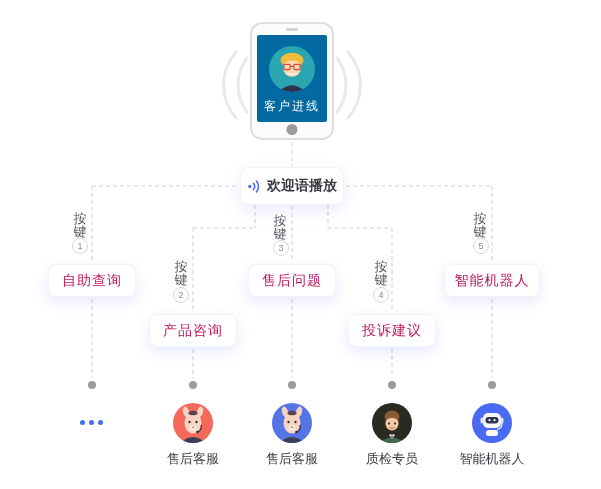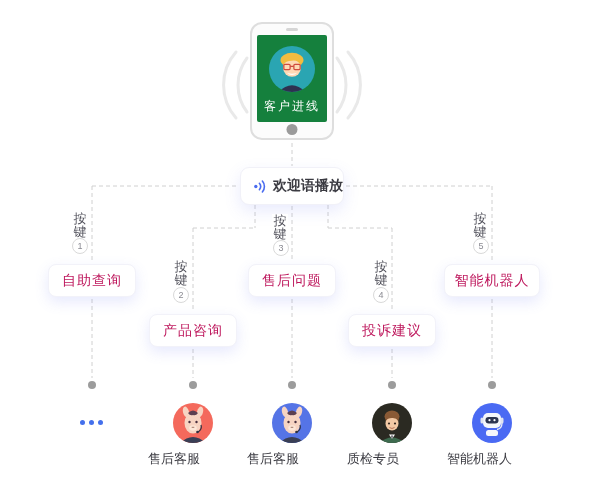--- a/index.html
+++ b/index.html
@@ -8,33 +8,33 @@
     font-family:"Liberation Sans",sans-serif;color:#3b3b42;
   }
   .wires{position:absolute;left:0;top:0;z-index:0;}
 
   
   .phone{position:absolute;left:250px;top:22px;width:84px;height:118px;z-index:2;
     background:#fcfcfc;border:2px solid #dedede;border-radius:12px;box-sizing:border-box;}
   .phone-speaker{position:absolute;left:50%;top:4px;transform:translateX(-50%);
     width:12px;height:3px;border-radius:2px;background:#d6d6d6;}
   .phone-screen{position:absolute;left:5px;top:11px;width:70px;height:87px;
-    background:#15803d;border-radius:2px;}
+    background:#0369a1;border-radius:2px;}
   .cust-avatar{position:absolute;left:12px;top:11px;width:46px;height:46px;border-radius:50%;
     background:#2aa5b2;overflow:hidden;}
   .screen-label{position:absolute;left:0;bottom:7px;width:100%;text-align:center;
     font-size:12px;letter-spacing:2px;color:#fff;}
   .phone-home{position:absolute;left:50%;bottom:3px;transform:translateX(-50%);
     width:11px;height:11px;border-radius:50%;background:#9b9b9b;}
 
   
   .welcome{position:absolute;left:240px;top:167px;width:104px;height:38px;z-index:2;
     background:#fff;border:1px solid #f1f1f8;border-radius:9px;box-sizing:border-box;
     box-shadow:0 6px 16px rgba(108,118,240,.15);
-    display:flex;align-items:center;justify-content:flex-end;gap:5px;
+    display:flex;align-items:center;justify-content:center;gap:5px;
     font-size:14px;font-weight:bold;color:#3b3b42;}
   .audio-ic{width:15px;height:15px;flex:0 0 auto;}
 
   
   .key{position:absolute;z-index:2;width:16px;font-size:13px;line-height:13px;
     color:#50505a;text-align:center;word-break:break-all;background:#fff;}
   .k1{left:72px;top:212px;} .k2{left:173px;top:260px;} .k3{left:272px;top:214px;}
   .k4{left:373px;top:260px;} .k5{left:472px;top:212px;}
   .knum{position:absolute;z-index:2;width:14px;height:14px;border-radius:50%;
     border:1px solid #d9d9d9;background:#fff;box-sizing:content-box;
@@ -55,21 +55,21 @@
 
   
   .more{position:absolute;left:80px;top:420px;z-index:2;display:flex;gap:4px;}
   .more i{display:block;width:5px;height:5px;border-radius:50%;background:#4470ec;}
   .agent-avatar{position:absolute;z-index:2;width:40px;height:40px;border-radius:50%;
     overflow:hidden;top:403px;}
   .a2{left:173px;background:#f4695c;}
   .a3{left:272px;background:#5574e6;}
   .a4{left:372px;background:#2b2a22;}
   .a5{left:472px;background:#4a6af3;}
-  .agent-label{position:absolute;z-index:2;top:450px;width:90px;text-align:left;
+  .agent-label{position:absolute;z-index:2;top:450px;width:90px;text-align:center;
     font-size:13px;color:#3b3b42;}
   .l2{left:148px;} .l3{left:247px;} .l4{left:347px;} .l5{left:447px;}
 </style>
 </head>
 <body>
 
 <div class="canvas">
 
   <svg class="wires" width="601" height="489" viewBox="0 0 601 489">
     <g stroke="#d0d0d0" stroke-width="1" stroke-dasharray="4 3" fill="none">

